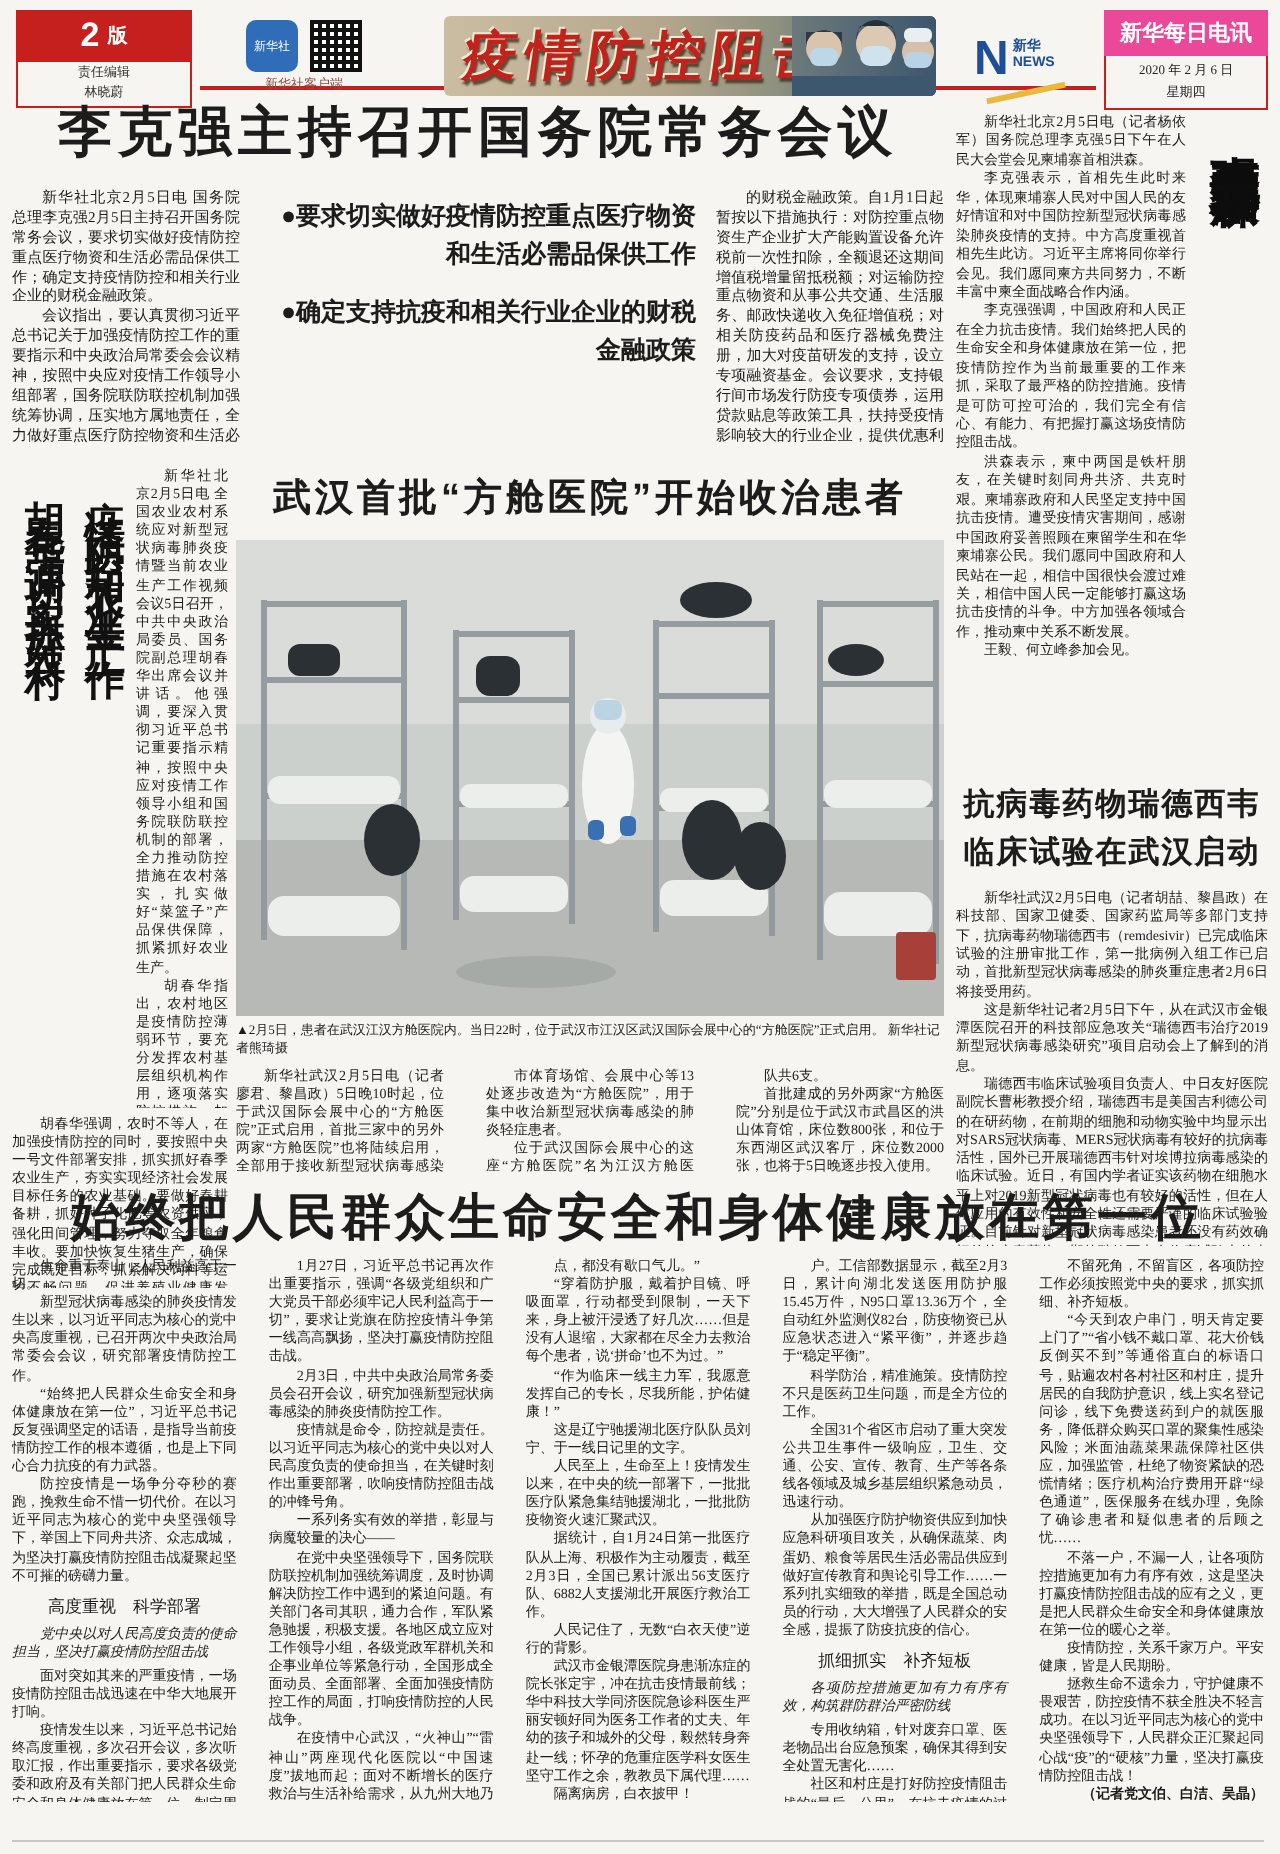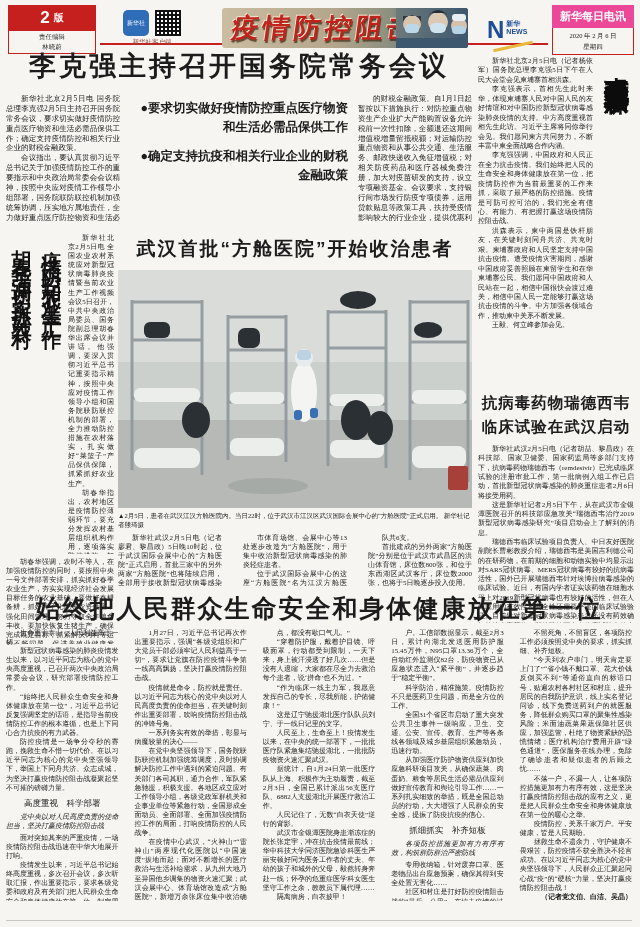--- a/index.html
+++ b/index.html
@@ -271,20 +271,21 @@
           <p>新型冠状病毒感染的肺炎疫情发生以来，以习近平同志为核心的党中央高度重视，已召开两次中央政治局常委会会议，研究部署疫情防控工作。</p>
           <p>“始终把人民群众生命安全和身体健康放在第一位”，习近平总书记反复强调坚定的话语，是指导当前疫情防控工作的根本遵循，也是上下同心合力抗疫的有力武器。</p>
           <p>防控疫情是一场争分夺秒的赛跑，挽救生命不惜一切代价。在以习近平同志为核心的党中央坚强领导下，举国上下同舟共济、众志成城，为坚决打赢疫情防控阻击战凝聚起坚不可摧的磅礴力量。</p>
           <p class="sub">高度重视　科学部署</p>
           <p class="kai">党中央以对人民高度负责的使命担当，坚决打赢疫情防控阻击战</p>
           <p>面对突如其来的严重疫情，一场疫情防控阻击战迅速在中华大地展开打响。</p>
           <p>疫情发生以来，习近平总书记始终高度重视，多次召开会议，多次听取汇报，作出重要指示，要求各级党委和政府及有关部门把人民群众生命安全和身体健康放在第一位，制定周密方案，组织各方力量开展防控，采取切实有效措施，坚决遏制疫情蔓延势头。</p>
         </div>
       <div class="bc jus">
           <p>1月27日，习近平总书记再次作出重要指示，强调“各级党组织和广大党员干部必须牢记人民利益高于一切”，要求让党旗在防控疫情斗争第一线高高飘扬，坚决打赢疫情防控阻击战。</p>
+          <p>2月3日，中共中央政治局常务委员会召开会议，研究加强新型冠状病毒感染的肺炎疫情防控工作。</p>
           <p>疫情就是命令，防控就是责任。以习近平同志为核心的党中央以对人民高度负责的使命担当，在关键时刻作出重要部署，吹响疫情防控阻击战的冲锋号角。</p>
           <p>一系列务实有效的举措，彰显与病魔较量的决心——</p>
           <p>在党中央坚强领导下，国务院联防联控机制加强统筹调度，及时协调解决防控工作中遇到的紧迫问题。有关部门各司其职，通力合作，军队紧急驰援，积极支援。各地区成立应对工作领导小组，各级党政军群机关和企事业单位等紧急行动，全国形成全面动员、全面部署、全面加强疫情防控工作的局面，打响疫情防控的人民战争。</p>
           <p>在疫情中心武汉，“火神山”“雷神山”两座现代化医院以“中国速度”拔地而起；面对不断增长的医疗救治与生活补给需求，从九州大地乃至异国他乡调集的物资火速汇聚；武汉会展中心、体育场馆改造成“方舱医院”，新增万余张床位集中收治确诊轻症病人……</p>
         </div>
       <div class="bc jus">
           <p>点，都没有歇口气儿。”</p>
           <p>“穿着防护服，戴着护目镜、呼吸面罩，行动都受到限制，一天下来，身上被汗浸透了好几次……但是没有人退缩，大家都在尽全力去救治每个患者，说‘拼命’也不为过。”</p>
           <p>“作为临床一线主力军，我愿意发挥自己的专长，尽我所能，护佑健康！”</p>
           <p>这是辽宁驰援湖北医疗队队员刘宁、于一线日记里的文字。</p>

